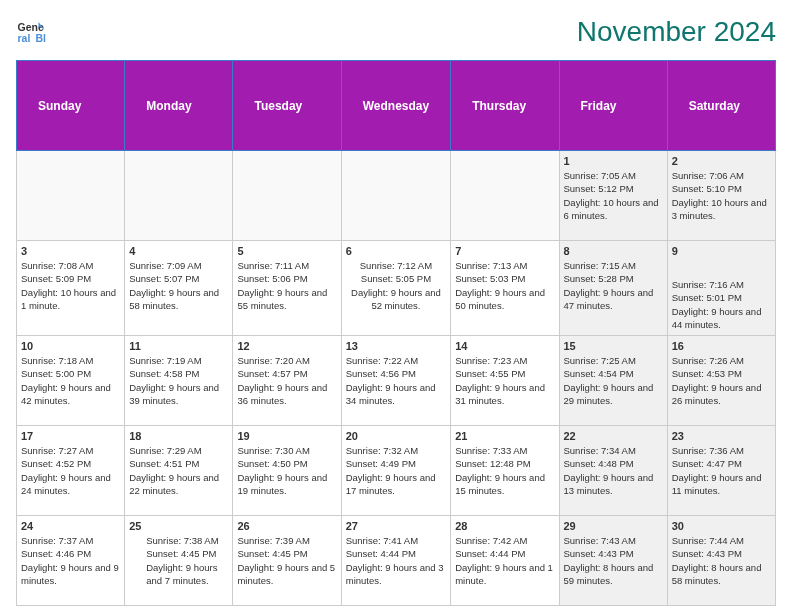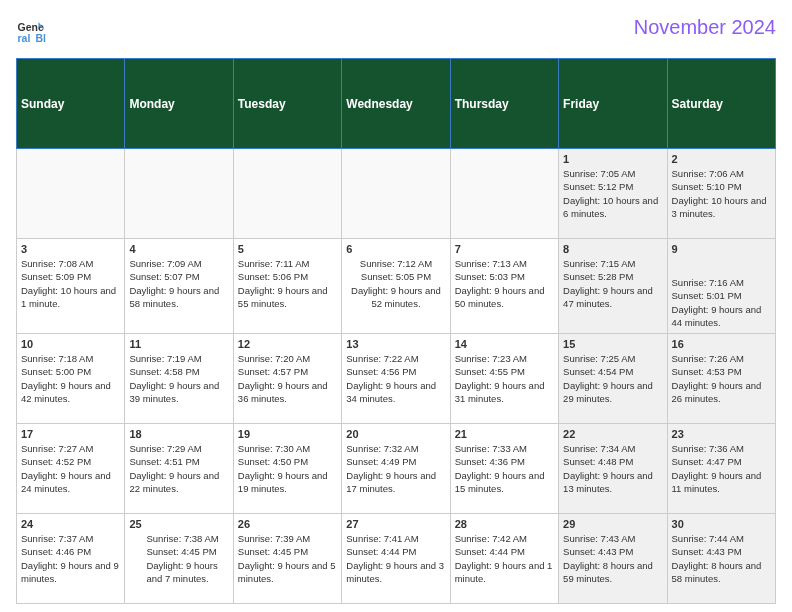--- a/index.html
+++ b/index.html
@@ -27,36 +27,36 @@
       color: #333;
       line-height: 1.1;
     }
     .logo-text span { color: #4a90d9; }
     .logo-icon {
       width: 30px;
       height: 30px;
     }
     .title-block { text-align: right; }
     .month-title {
-      font-size: 20px;
-      color: #8b5cf6;
+      font-size: 28px;
+      color: #0f766e;
       font-weight: normal;
     }
     .subtitle {
       font-size: 14px;
       color: #555;
     }
     table {
       width: 100%;
       border-collapse: collapse;
     }
     th {
-      background: #14532d;
+      background: #a21caf;
       color: #fff;
-      padding: 6px 4px;
+      padding: 6px 21px;
       font-size: 12px;
       font-weight: bold;
       text-align: left;
       border: 1px solid #3a7bc8;
     }
     td {
       border: 1px solid #ccc;
       vertical-align: top;
       padding: 4px;
       font-size: 9.5px;
@@ -233,21 +233,21 @@
         </td>
         <td>
           <span class="day-num">20</span>
           <div style="white-space: pre-line; line-height: 1.4;">Sunrise: 7:32 AM
 Sunset: 4:49 PM
 Daylight: 9 hours and 17 minutes.</div>
         </td>
         <td>
           <span class="day-num">21</span>
           <div style="white-space: pre-line; line-height: 1.4;">Sunrise: 7:33 AM
-Sunset: 4:36 PM
+Sunset: 12:48 PM
 Daylight: 9 hours and 15 minutes.</div>
         </td>
         <td class="shaded">
           <span class="day-num">22</span>
           <div style="white-space: pre-line; line-height: 1.4;">Sunrise: 7:34 AM
 Sunset: 4:48 PM
 Daylight: 9 hours and 13 minutes.</div>
         </td>
         <td class="shaded">
           <span class="day-num">23</span>

